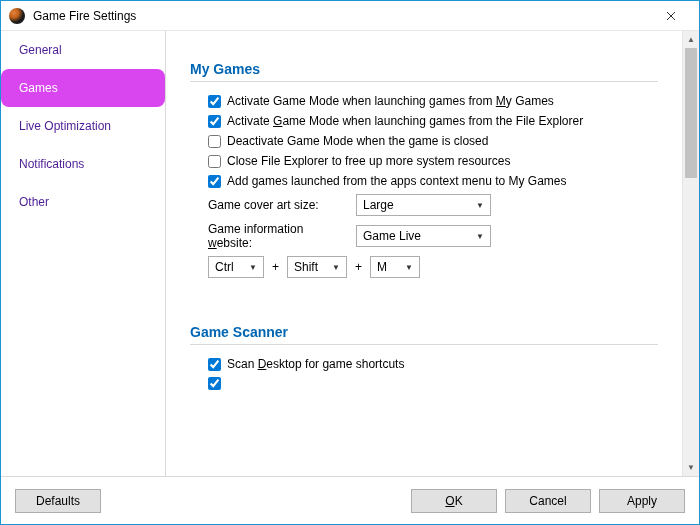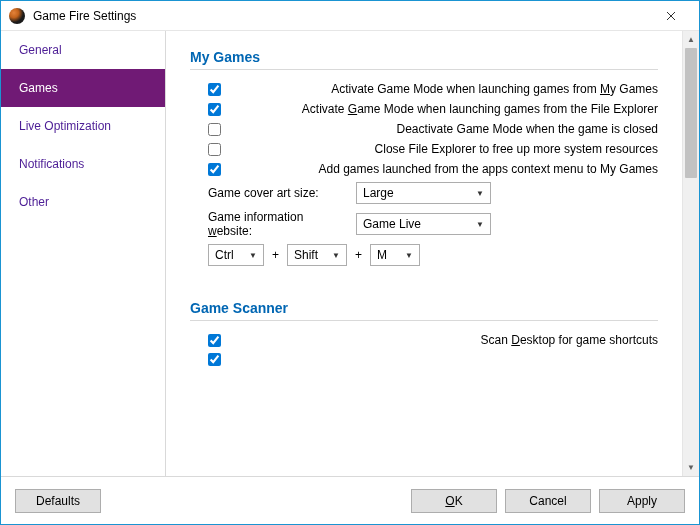--- a/index.html
+++ b/index.html
@@ -5,29 +5,29 @@
   * { box-sizing: border-box; }
   html, body { margin: 0; padding: 0; font-family: "Segoe UI", Tahoma, sans-serif; font-size: 12px; color: #000; background: #fff; }
   .window { width: 700px; height: 525px; border: 1px solid #1a94d2; display: flex; flex-direction: column; background: #fff; }
   .titlebar { height: 30px; display: flex; align-items: center; padding: 0 8px; border-bottom: 1px solid #e6e6e6; }
   .app-icon { width: 16px; height: 16px; border-radius: 50%; background: radial-gradient(circle at 30% 30%, #e4833a 0%, #c2621b 30%, #1a1a1a 60%); margin-right: 8px; }
   .title-text { flex: 1; font-size: 12px; }
   .close-btn { width: 40px; height: 100%; display: flex; align-items: center; justify-content: center; font-size: 14px; color: #333; cursor: pointer; }
   .body { flex: 1; display: flex; overflow: hidden; }
   .sidebar { width: 165px; border-right: 1px solid #d9d9d9; background: #fff; }
   .sidebar-item { padding: 12px 18px; cursor: pointer; font-size: 12px; color: #4c1d95; }
-  .sidebar-item.active { background: #701a75; color: #fff; }
+  .sidebar-item.active { background: #d946ef; color: #fff; border-radius: 8px; }
   .content-wrap { flex: 1; display: flex; }
   .content { flex: 1; overflow-y: auto; padding: 18px 24px 10px 24px; }
   .scrollbar { width: 17px; background: #f0f0f0; border-left: 1px solid #e5e5e5; position: relative; }
   .scroll-arrow { height: 17px; display: flex; align-items: center; justify-content: center; font-size: 8px; color: #606060; cursor: pointer; }
   .scroll-thumb { position: absolute; top: 17px; left: 2px; right: 2px; height: 130px; background: #c2c2c2; border-radius: 1px; cursor: pointer; }
-  .section-title { color: #0066b3; font-size: 14px; font-weight: 600; margin: 0 0 4px 0; }
+  .section-title { color: #0066b3; font-size: 14px; font-weight: 600; margin: 12px 0 4px 0; }
   .section-hr { border: none; border-top: 1px solid #d9d9d9; margin: 0 0 12px 0; }
-  .row { display: flex; align-items: center; margin: 6px 0 6px 18px; gap: 6px; justify-content: space-between; }
+  .row { display: flex; align-items: center; margin: 6px 0 6px 18px; gap: 6px; }
   .chk { width: 13px; height: 13px; accent-color: #0078d7; margin: 0; }
   .label { font-size: 12px; }
   .field-row { display: flex; align-items: center; margin: 6px 0 6px 18px; gap: 8px; }
   .field-label { width: 140px; }
   .select { border: 1px solid #adadad; height: 22px; background: #fff; padding: 0 6px; display: flex; align-items: center; justify-content: space-between; cursor: pointer; }
   .select .caret { font-size: 8px; color: #333; margin-left: 10px; }
   .hotkey-row { display: flex; align-items: center; gap: 8px; margin: 6px 0 8px 18px; }
   .plus { font-size: 12px; }
   .u { text-decoration: underline; }
   .footer { height: 48px; border-top: 1px solid #d9d9d9; display: flex; align-items: center; padding: 0 14px; gap: 8px; background: #fff; }

